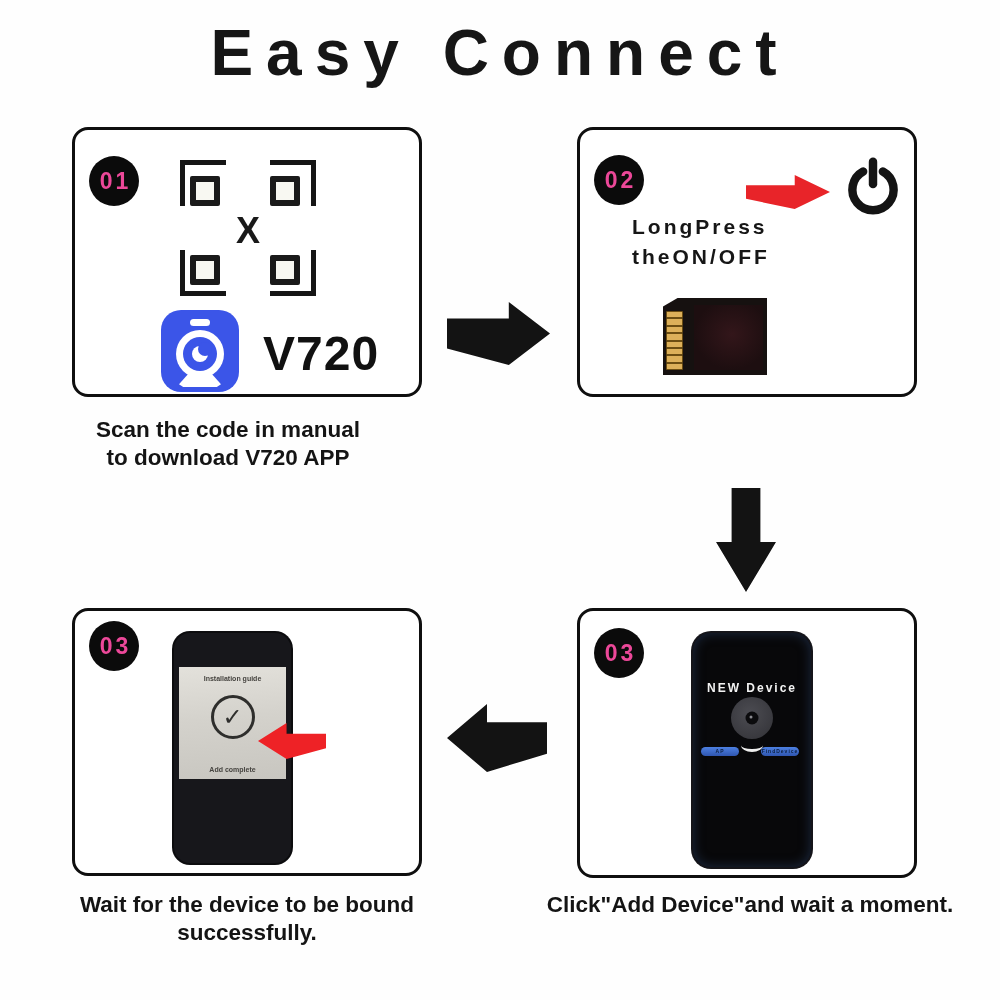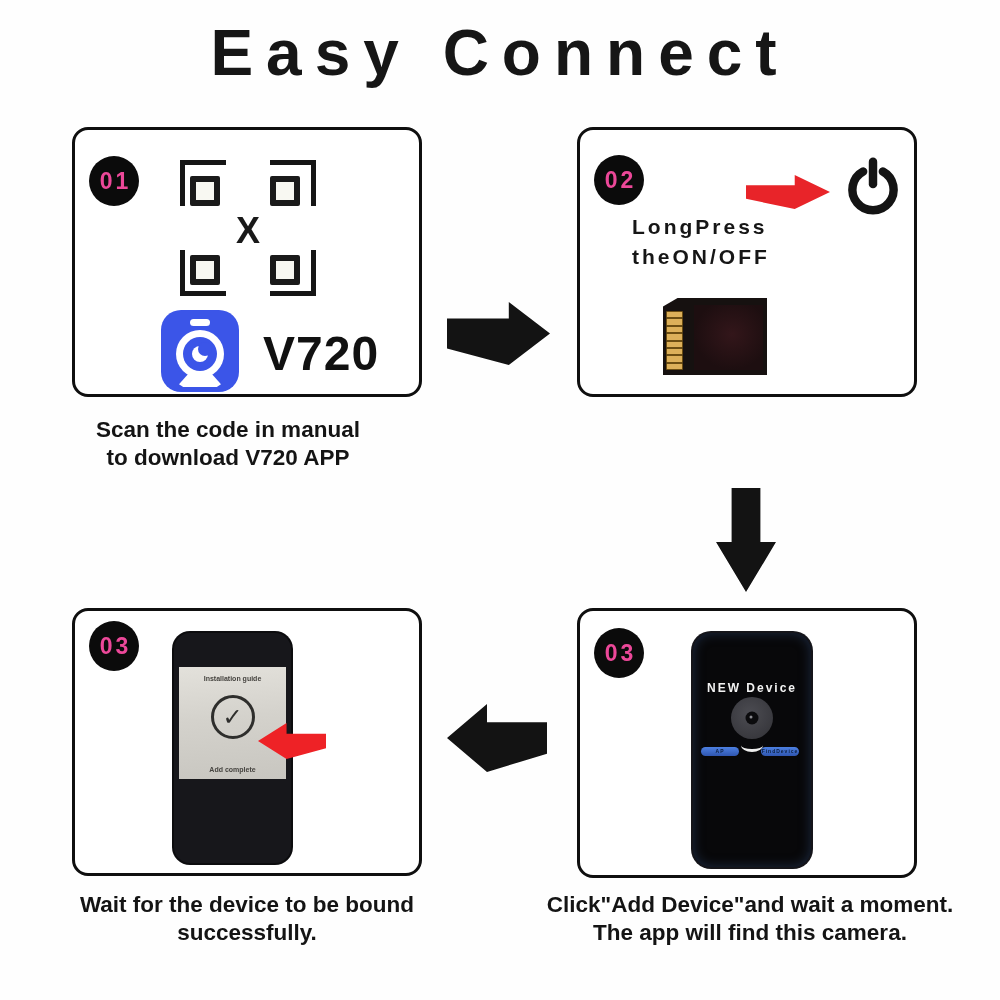--- a/index.html
+++ b/index.html
@@ -208,20 +208,19 @@
   <div class="flow flow-right"></div>
   <div class="flow flow-down"></div>
   <div class="flow flow-left"></div>
 
   <div class="caption cap1">
     <span>Scan the code in manual</span><br>
     <span>to download V720 APP</span>
   </div>
   <div class="caption cap3">
     <span>Click"Add Device"and wait a moment.</span><br>
-    <span>The app will find this camera.</span>
   </div>
   <div class="caption cap4">
     <span>Wait for the device to be bound</span><br>
     <span>successfully.</span>
   </div>
 
 </div>
 
 </body></html>

